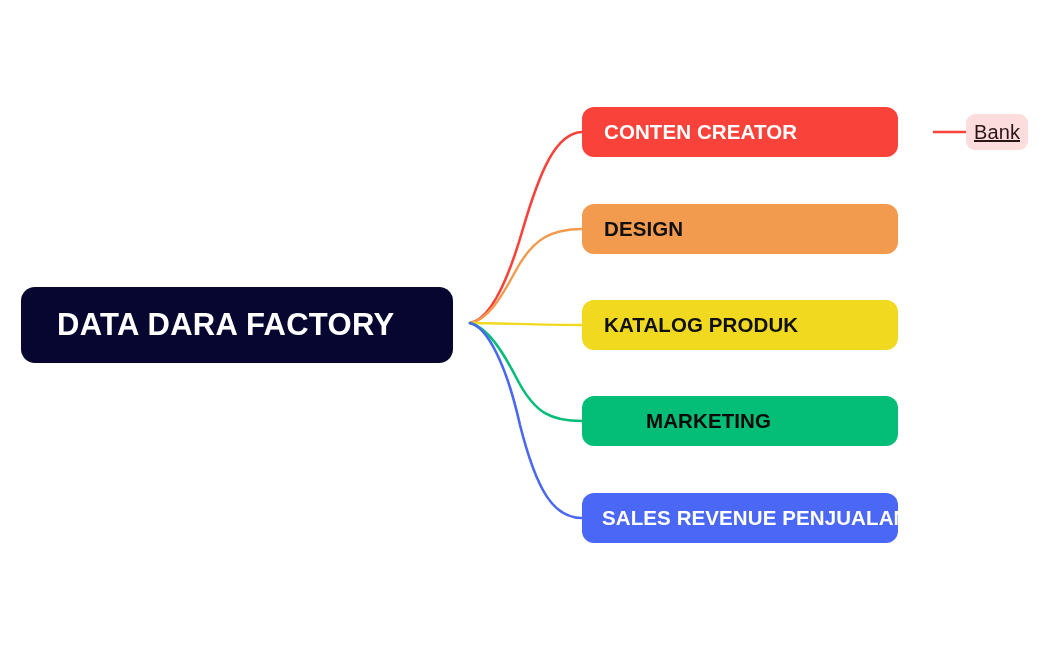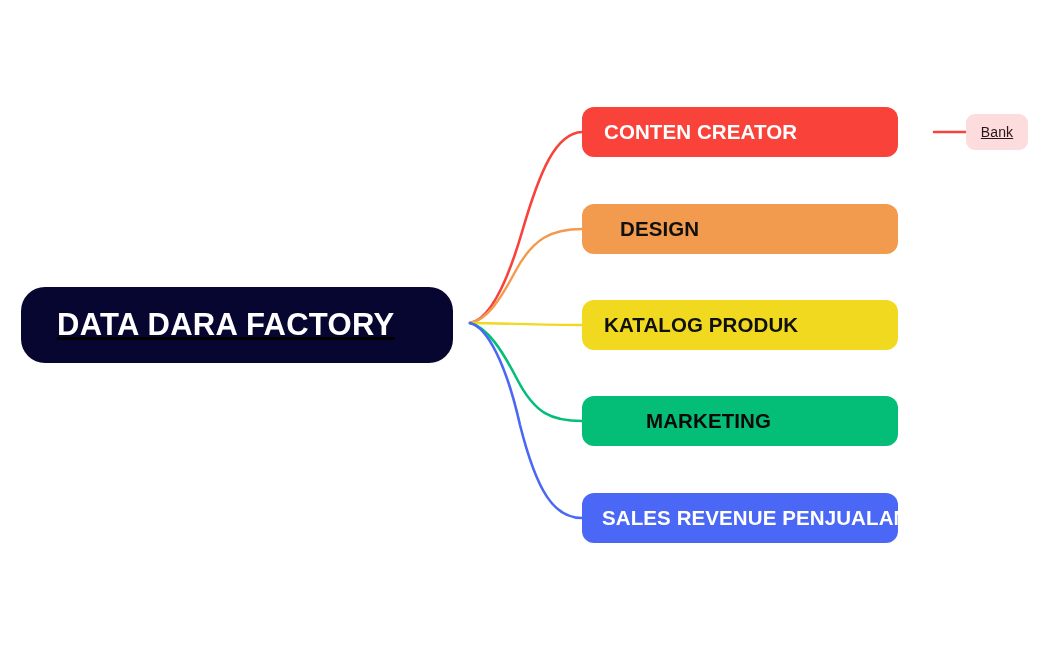--- a/index.html
+++ b/index.html
@@ -42,23 +42,22 @@
     letter-spacing: 0.1px;
   }
 
   
   #root-node {
     left: 21px;
     top: 287px;
     width: 432px;
     height: 76px;
     background: #060630;
-    border-radius: 24px;
+    border-radius: 14px;
     padding-left: 36px;
-    text-decoration: underline;
   }
   #root-node .node-label {
     color: #ffffff;
     font-size: 31px;
     font-weight: 700;
     letter-spacing: 0.3px;
   }
 
   
   .branch {
@@ -67,42 +66,42 @@
     height: 50px;
     padding-left: 22px;
   }
   .branch .node-label {
     font-size: 20.5px;
     font-weight: 600;
   }
   .branch-0 { top: 107px; background: #f9423a; }
   .branch-0 .node-label { color: #ffffff; }
   .branch-1 { top: 204px; background: #f29a4d; }
-  .branch-1 .node-label { color: #10100f; margin-left: 16px; }
+  .branch-1 .node-label { color: #10100f; }
   .branch-2 { top: 300px; background: #f0d91e; }
   .branch-2 .node-label { color: #10100f; }
   .branch-3 { top: 396px; background: #04be78; }
   .branch-3 .node-label { color: #0a0a0a; margin-left: 42px; }
   .branch-4 { top: 493px; background: #4a68f5; padding-left: 20px; }
   .branch-4 .node-label { color: #ffffff; }
 
   
   #leaf-bank {
     left: 966px;
     top: 114px;
     width: 62px;
     height: 36px;
     background: #fcdcdc;
     border-radius: 9px;
     justify-content: center;
     padding: 0;
   }
   #leaf-bank .node-label {
     color: #2a1516;
-    font-size: 14px;
+    font-size: 20px;
     font-weight: 400;
     text-decoration: underline;
   }
 </style>
 </head>
 <body style="background: rgb(255, 255, 255);">
 
 <div id="canvas">
 
   <svg id="connector-layer" viewBox="0 0 1047 650" width="1047" height="650" xmlns="http://www.w3.org/2000/svg">

